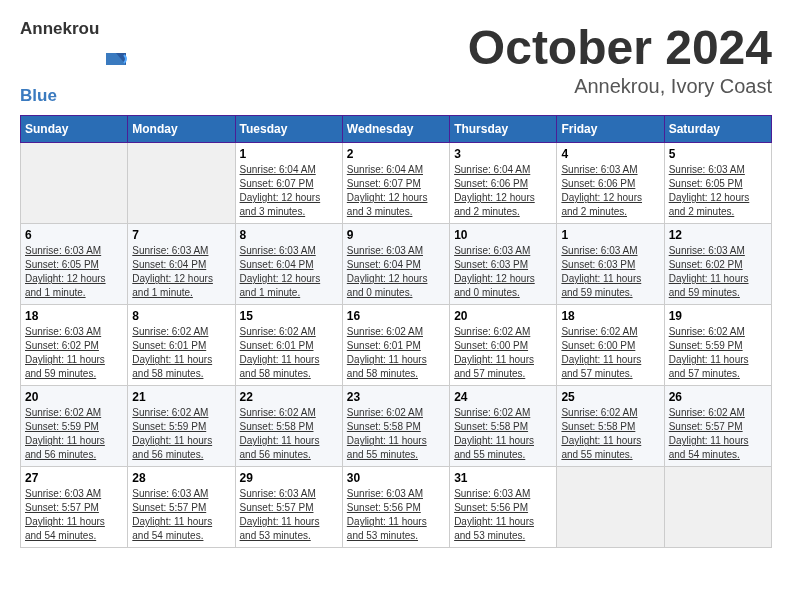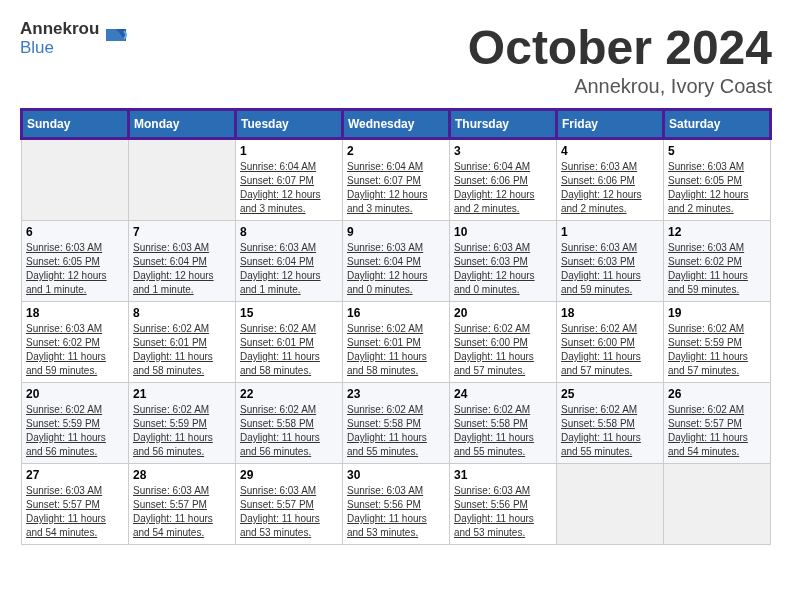--- a/index.html
+++ b/index.html
@@ -37,21 +37,21 @@
       border-collapse: collapse;
       font-size: 11px;
     }
     thead tr th {
       background-color: #2a6db5;
       color: #fff;
       padding: 6px 4px;
       text-align: left;
       font-size: 12px;
       font-weight: bold;
-      border: 3px solid #4c1d95;
+      border: 1px solid #4c1d95;
     }
     tbody tr td {
       vertical-align: top;
       padding: 4px;
       border: 1px solid #ccc;
       min-height: 80px;
       width: 14.28%;
     }
     tbody tr:nth-child(even) {
       background-color: #f5f7fa;
@@ -76,21 +76,21 @@
     }
   </style>
 </head>
 <body>
 
 <div class="header-area">
   <div class="logo">
     <div style="display:flex;align-items:center;">
       <div style="display:flex;flex-direction:column;line-height:1.1;">
         <span style="font-size:17px;font-weight:bold;color:#333;">Annekrou</span>
-        <span style="font-size:17px;font-weight:normal;color:#3a7abf;">Blue</span>
+        <span style="font-size:17px;font-weight:bold;color:#3a7abf;margin-top:48px;">Blue</span>
       </div>
       <svg width="28" height="28" viewBox="0 0 28 28" style="margin-left:3px;">
         <polygon points="4,4 24,4 24,16 4,16" fill="#3a7abf"></polygon>
         <polygon points="14,4 24,4 24,16" fill="#2a5a9f"></polygon>
         <path d="M22,14 Q26,10 22,6" fill="none" stroke="#5af" stroke-width="2"></path>
       </svg>
     </div>
   </div>
   <div class="title-area">
     <div class="month-title">October 2024</div>

